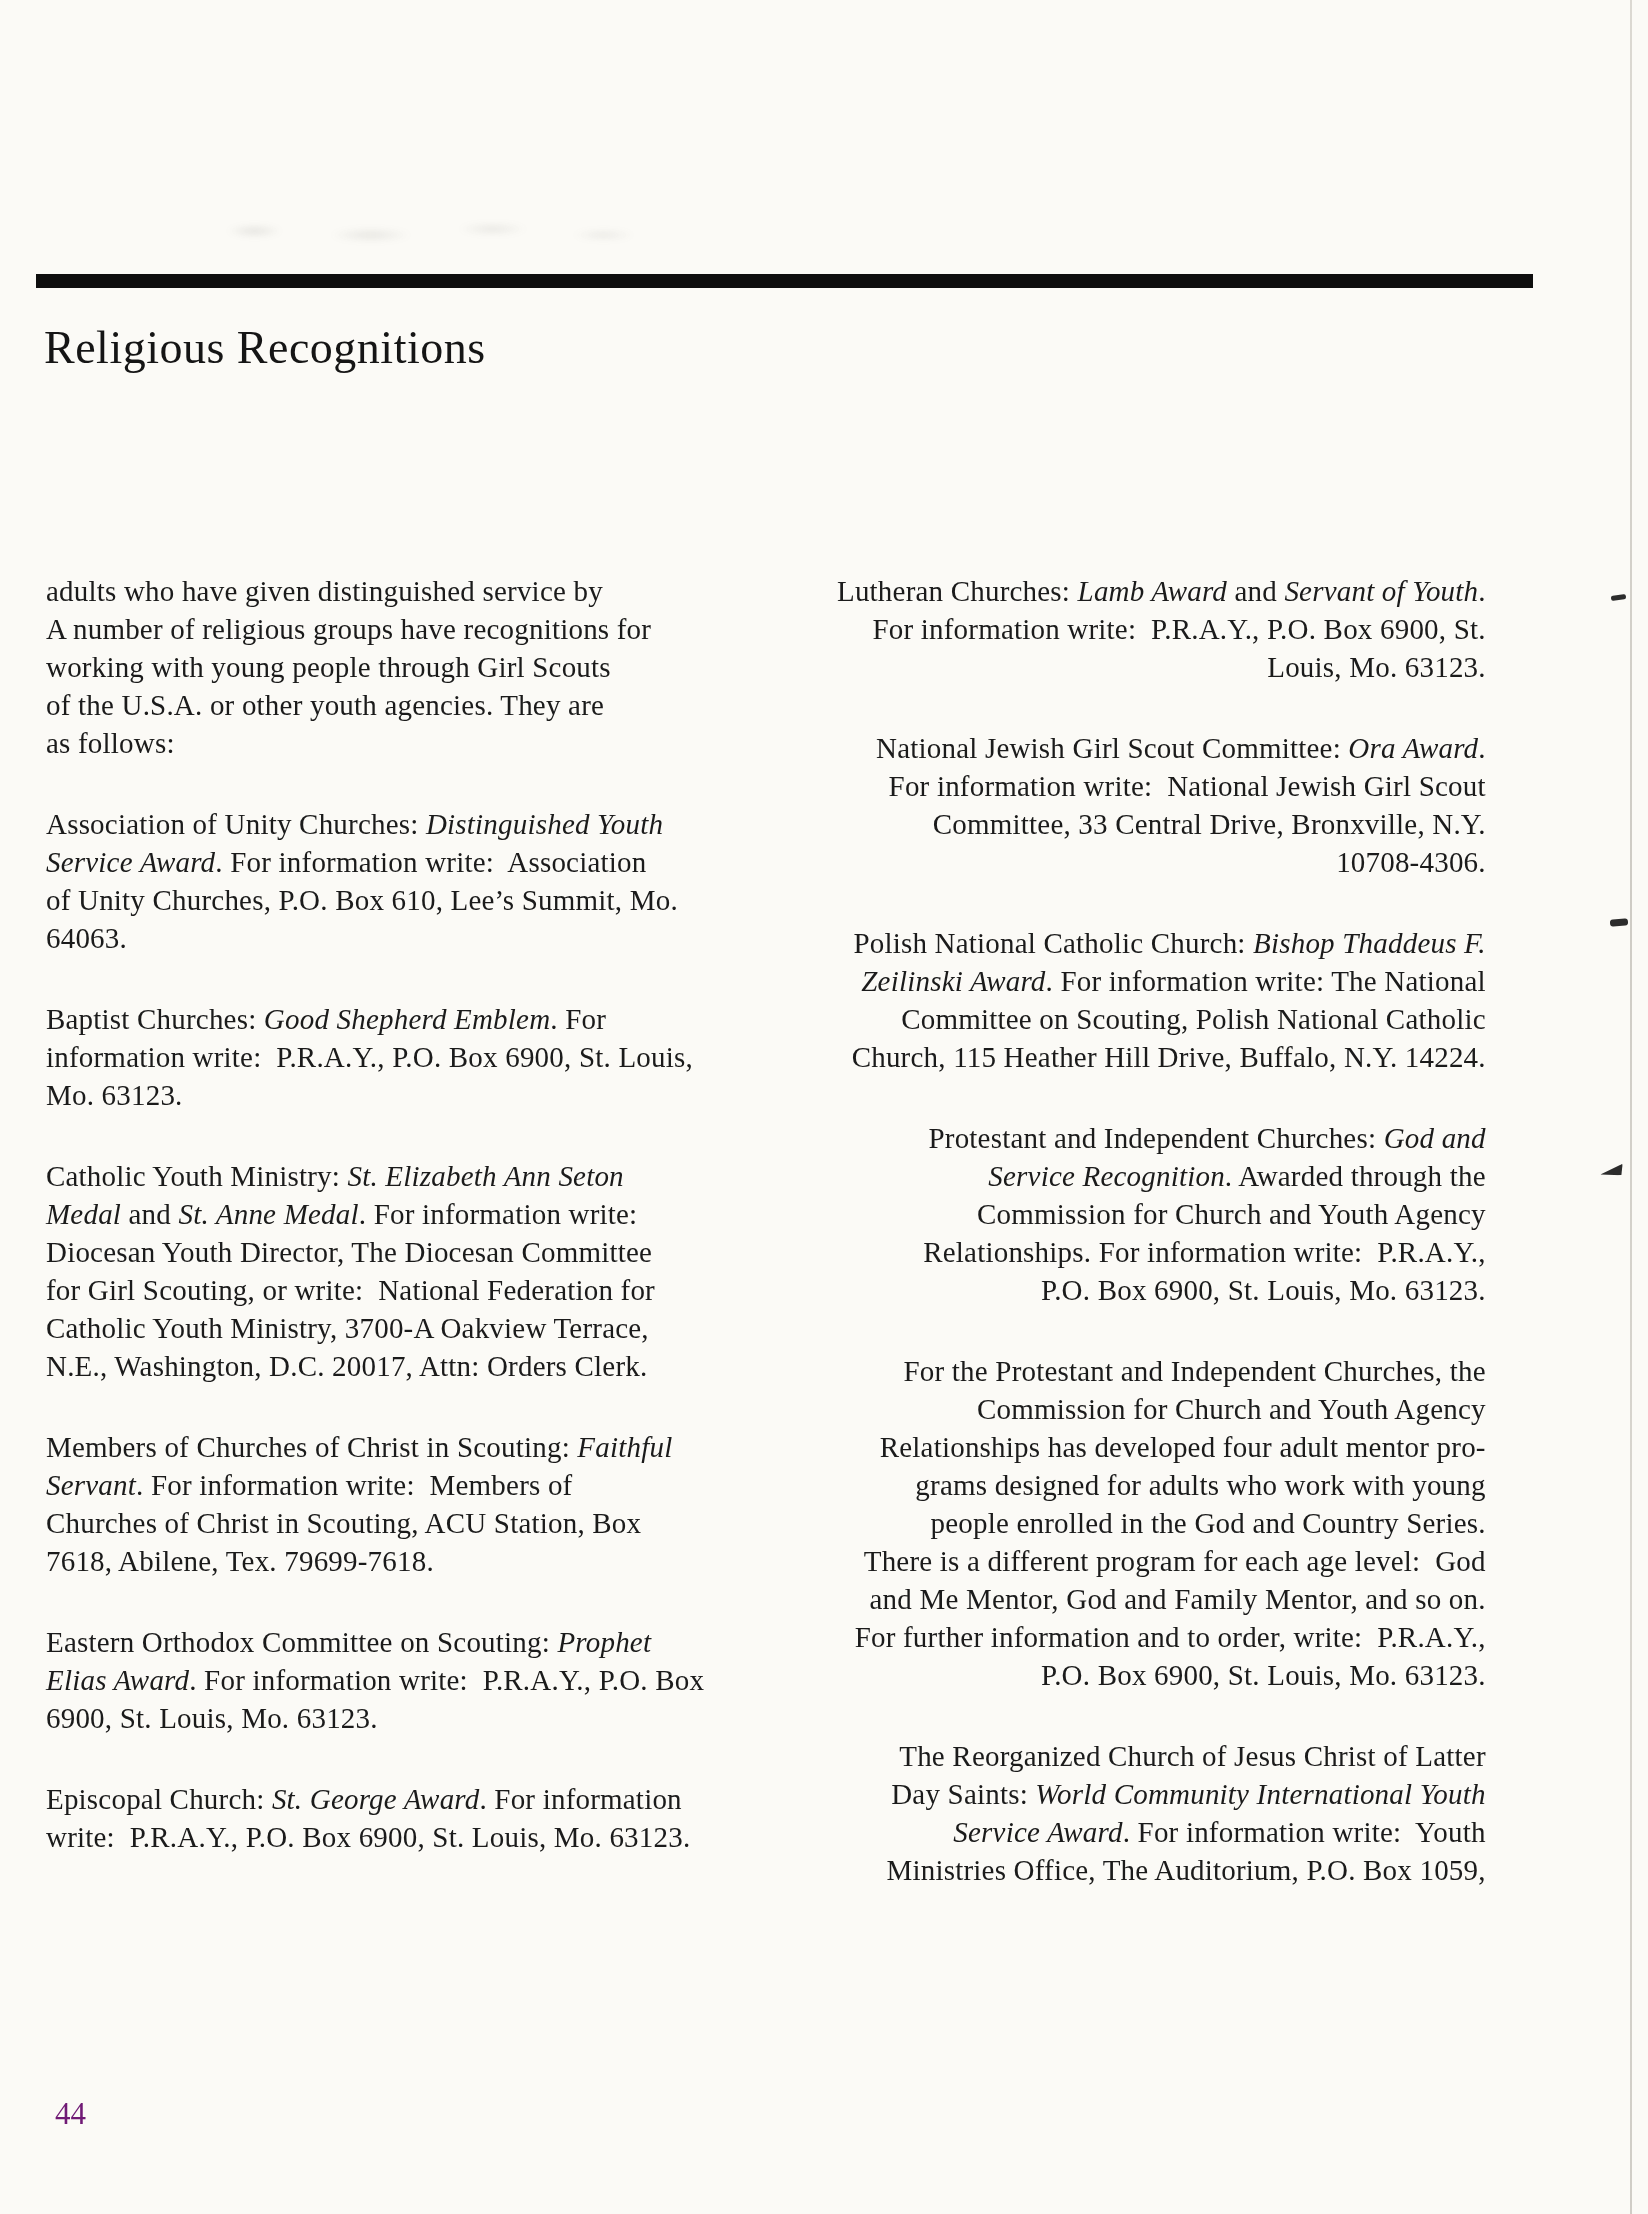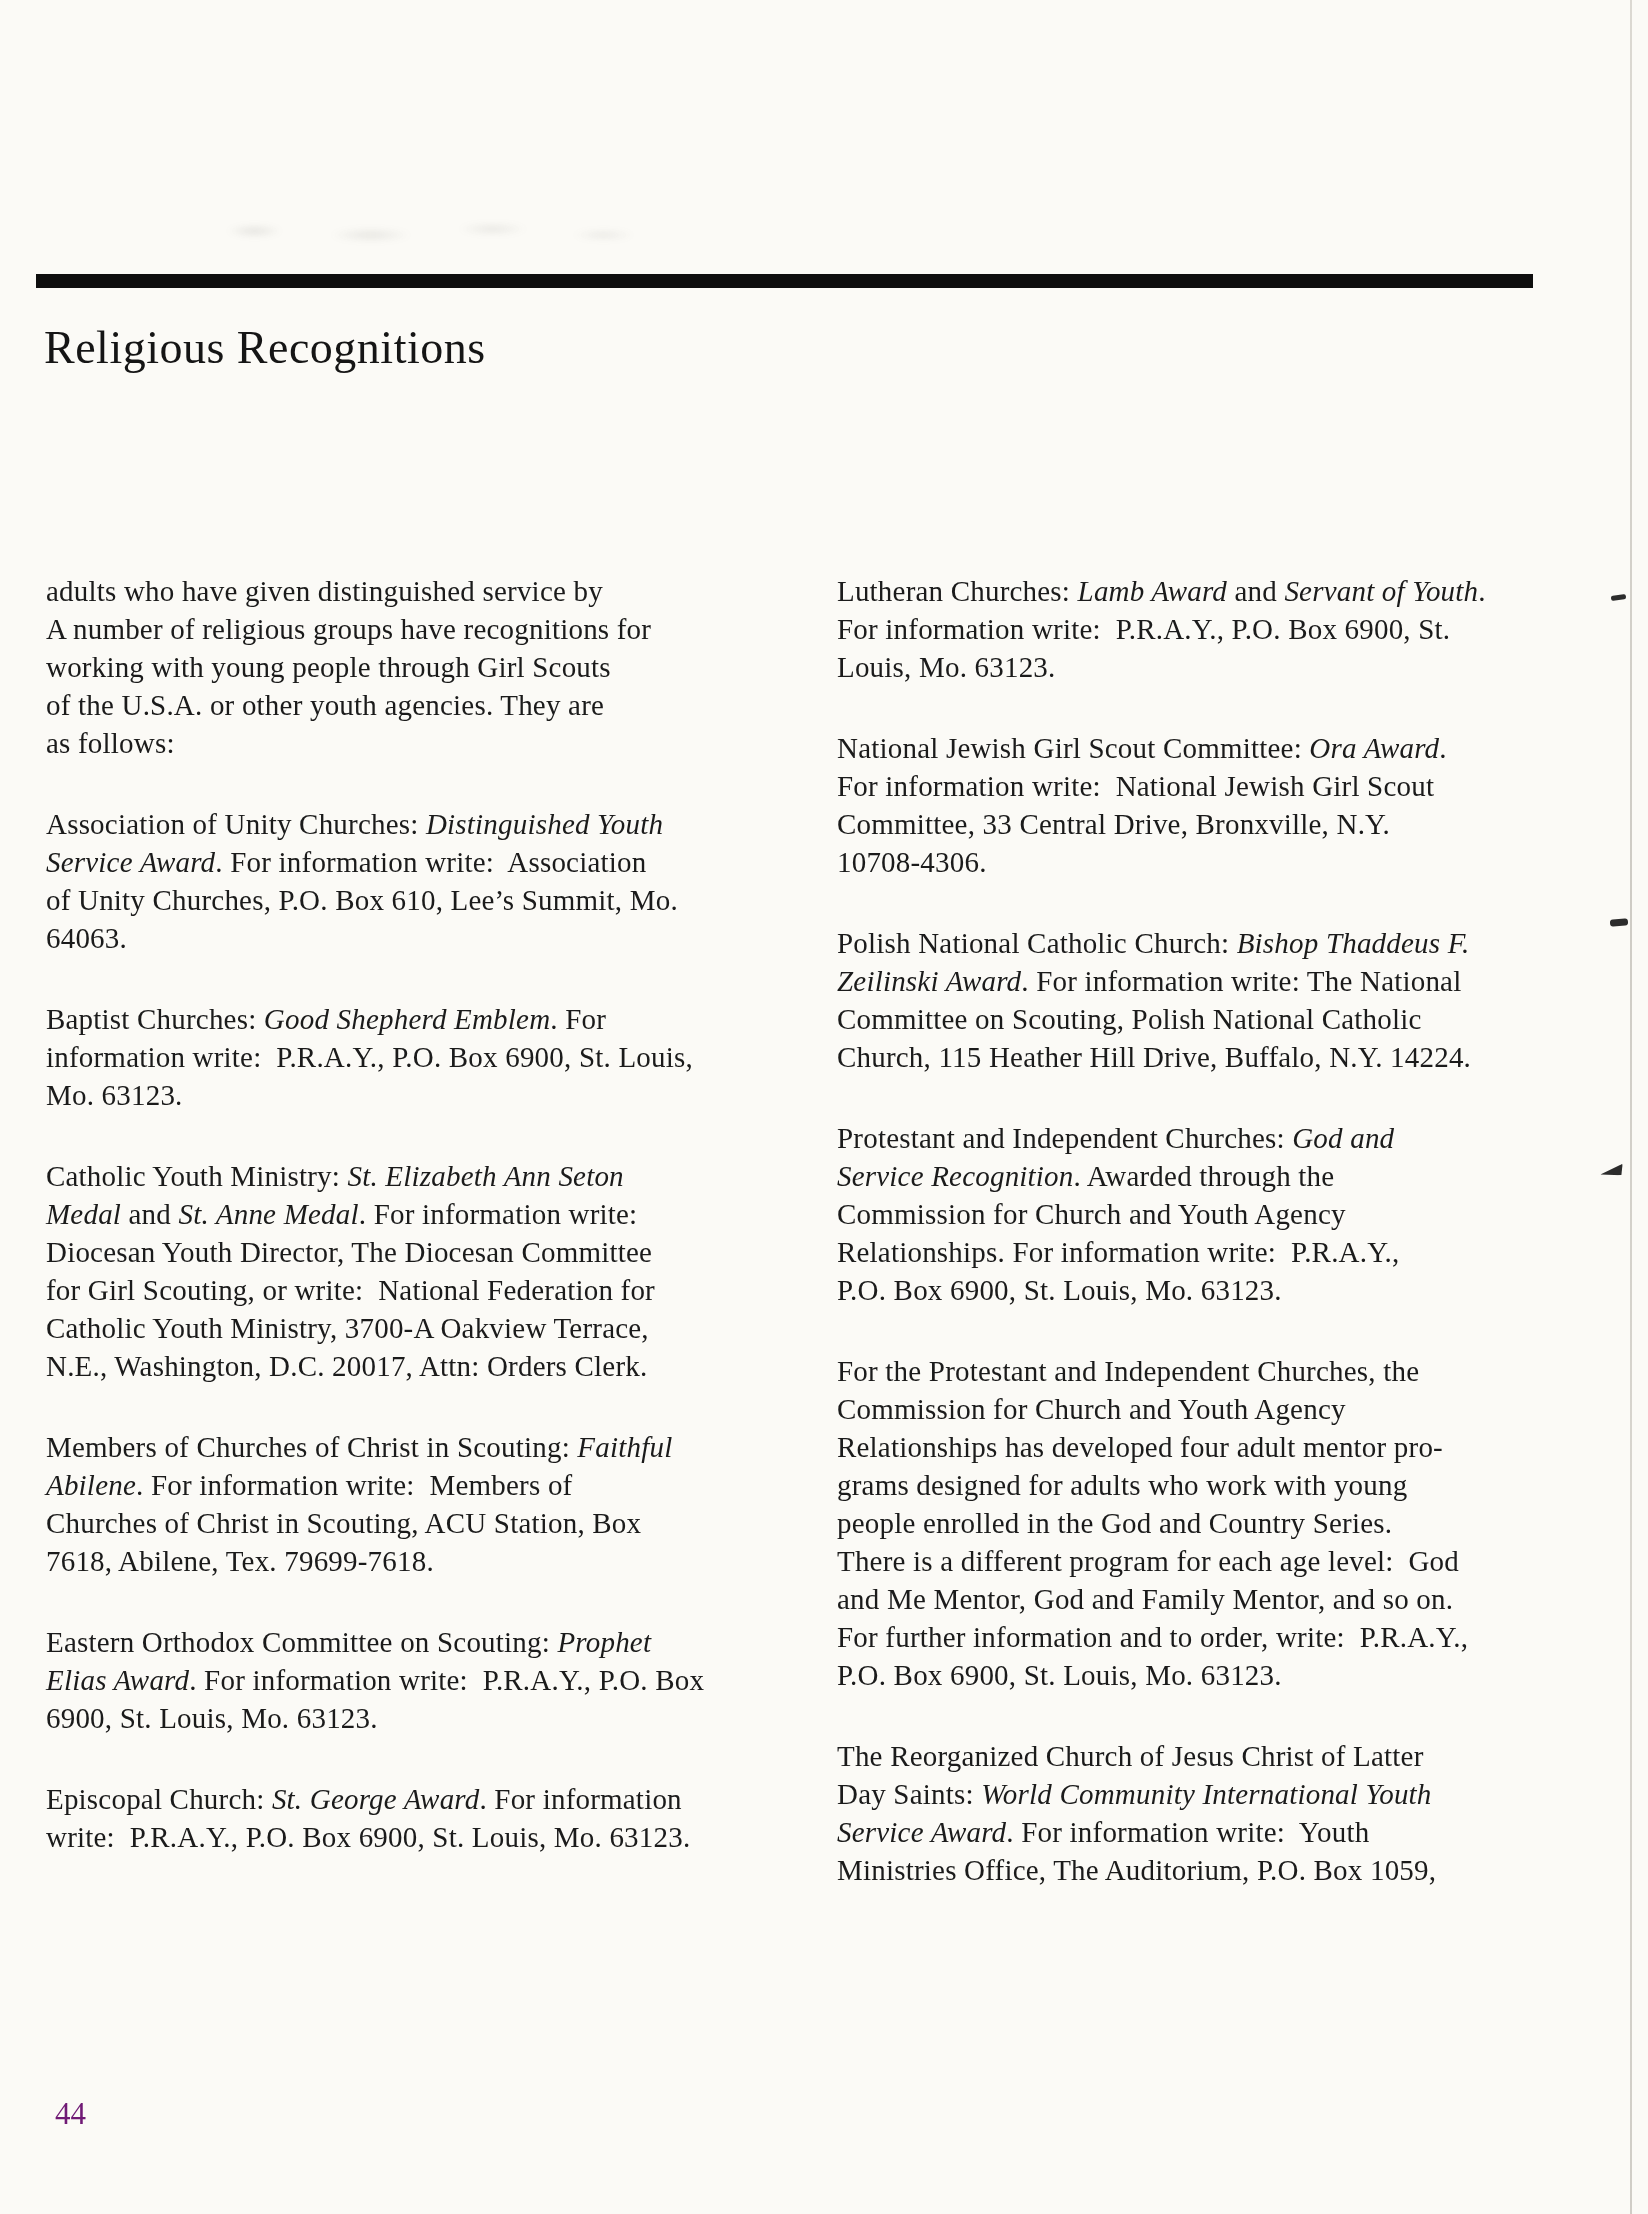--- a/index.html
+++ b/index.html
@@ -26,21 +26,21 @@
     margin: 0;
     font-size: 46px;
     font-weight: normal;
     line-height: 53px;
     letter-spacing: 0.5px;
     color: #151515;
   }
 
   .col { position: absolute; top: 572px; }
   .col-left  { left: 46px; }
-  .col-right { left: 837px; }
+  .col-right { left: 837px; text-align: right; }
 
   .para { margin: 0 0 43px 0; }
   .para:last-child { margin-bottom: 8px; }
   .line {
     font-size: 29px;
     line-height: 38px;
     white-space: pre;
     letter-spacing: 0.2px;
   }
   .line em { font-style: italic; }
@@ -109,21 +109,21 @@
       <div class="para">
         <div class="line"><span>Catholic Youth Ministry: </span><em>St. Elizabeth Ann Seton</em></div>
         <div class="line"><em>Medal</em><span> and </span><em>St. Anne Medal</em><span>. For information write:</span></div>
         <div class="line"><span>Diocesan Youth Director, The Diocesan Committee</span></div>
         <div class="line"><span>for Girl Scouting, or write:  National Federation for</span></div>
         <div class="line"><span>Catholic Youth Ministry, 3700-A Oakview Terrace,</span></div>
         <div class="line"><span>N.E., Washington, D.C. 20017, Attn: Orders Clerk.</span></div>
       </div>
       <div class="para">
         <div class="line"><span>Members of Churches of Christ in Scouting: </span><em>Faithful</em></div>
-        <div class="line"><em>Abilene</em><span>. For information write:  Members of</span></div>
+        <div class="line"><em>Servant</em><span>. For information write:  Members of</span></div>
         <div class="line"><span>Churches of Christ in Scouting, ACU Station, Box</span></div>
         <div class="line"><span>7618, Abilene, Tex. 79699-7618.</span></div>
       </div>
       <div class="para">
         <div class="line"><span>Eastern Orthodox Committee on Scouting: </span><em>Prophet</em></div>
         <div class="line"><em>Elias Award</em><span>. For information write:  P.R.A.Y., P.O. Box</span></div>
         <div class="line"><span>6900, St. Louis, Mo. 63123.</span></div>
       </div>
       <div class="para">
         <div class="line"><span>Episcopal Church: </span><em>St. George Award</em><span>. For information</span></div>

